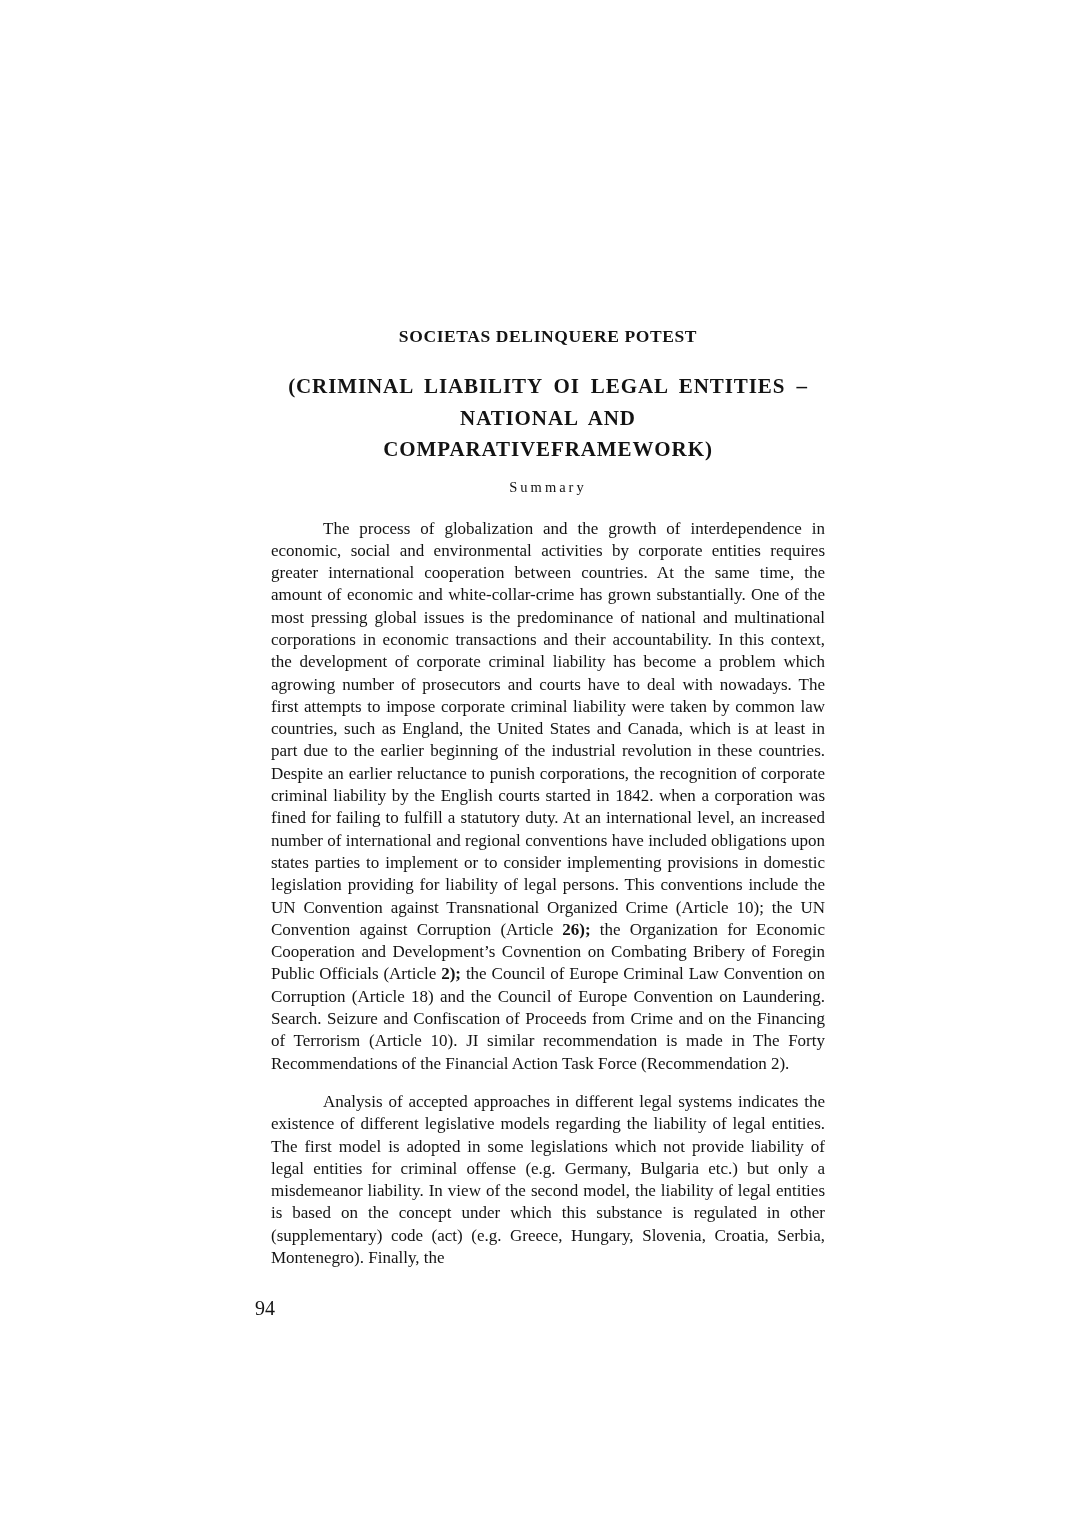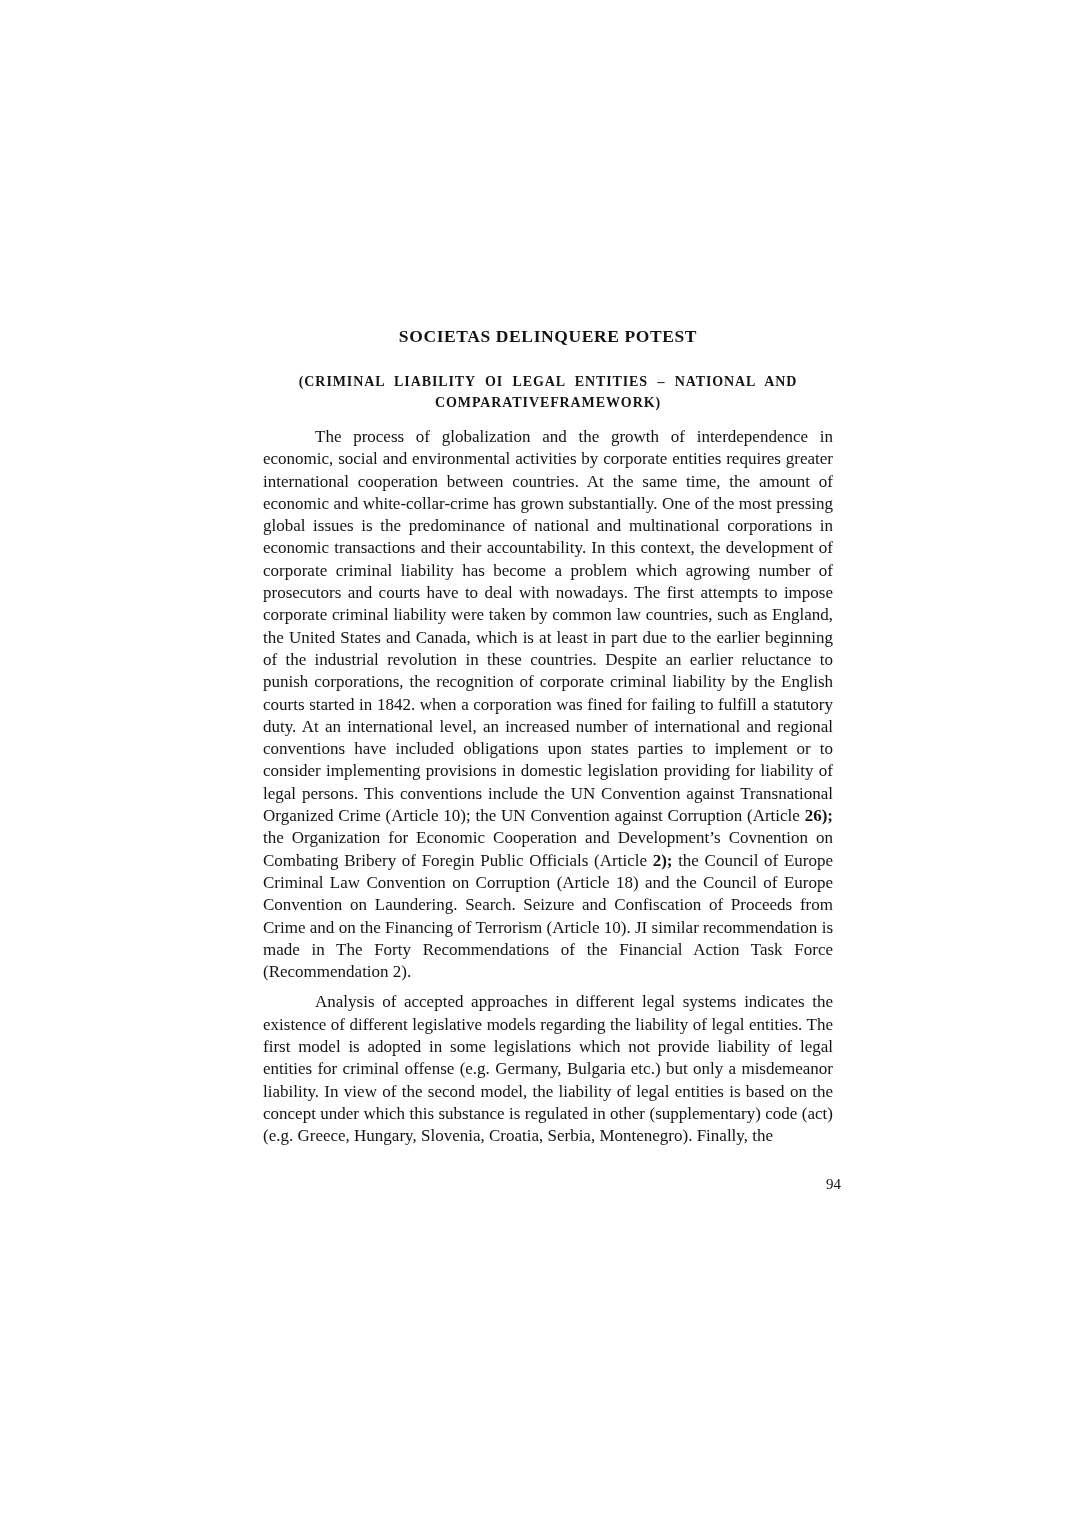--- a/index.html
+++ b/index.html
@@ -29,65 +29,66 @@
   .doc-title {
     text-align: center;
     font-weight: bold;
     font-size: 17.5px;
     letter-spacing: 0.6px;
     margin: 0 0 24px 0;
   }
   .doc-subtitle {
     text-align: center;
     font-weight: bold;
-    font-size: 14px;
+    font-size: 21px;
     letter-spacing: 0.9px;
     word-spacing: 5px;
     line-height: 1.5;
     margin: 0 0 13px 0;
   }
   .summary-heading {
     text-align: center;
     font-size: 14.5px;
     letter-spacing: 3px;
     font-weight: normal;
     margin: 0 0 22px 0;
   }
   .body-paragraphs {
     margin: 0;
   }
   .body-para {
     text-align: justify;
     font-size: 17px;
     line-height: 22.3px;
     text-indent: 52px;
-    margin: 8px;
+    margin: 16px;
   }
   .body-para .b {
     font-weight: bold;
   }
   .page-number {
-    text-align: right;
-    font-size: 15px;
+    text-align: left;
+    font-size: 20px;
     margin-top: 28px;
   }
 </style>
 </head>
 <body>
 
 <div class="page">
   <div class="content">
 
     <h1 class="doc-title">SOCIETAS DELINQUERE POTEST</h1>
 
     <h2 class="doc-subtitle">
       <span>(CRIMINAL LIABILITY OI LEGAL ENTITIES – NATIONAL AND</span><br>
       <span>COMPARATIVEFRAMEWORK)</span>
     </h2>
 
+    <h3 class="summary-heading">Summary</h3>
 
     <div class="body-paragraphs">
         <p class="body-para"><span>The process of globalization and the growth of interdependence in economic, social and environmental activities by corporate entities requires greater international cooperation between countries. At the same time, the amount of economic and white-collar-crime has grown substantially. One of the most pressing global issues is the predominance of national and multinational corporations in economic transactions and their accountability. In this context, the development of corporate criminal liability has become a problem which agrowing number of prosecutors and courts have to deal with nowadays. The first attempts to impose corporate criminal liability were taken by common law countries, such as England, the United States and Canada, which is at least in part due to the earlier beginning of the industrial revolution in these countries. Despite an earlier reluctance to punish corporations, the recognition of corporate criminal liability by the English courts started in 1842. when a corporation was fined for failing to fulfill a statutory duty. At an international level, an increased number of international and regional conventions have included obligations upon states parties to implement or to consider implementing provisions in domestic legislation providing for liability of legal persons. This conventions include the UN Convention against Transnational Organized Crime (Article 10); the UN Convention against Corruption (Article </span><span class="b">26);</span><span> the Organization for Economic Cooperation and Development’s Covnention on Combating Bribery of Foregin Public Officials (Article </span><span class="b">2);</span><span> the Council of Europe Criminal Law Convention on Corruption (Article 18) and the Council of Europe Convention on Laundering. Search. Seizure and Confiscation of Proceeds from Crime and on the Financing of Terrorism (Article 10). JI similar recommendation is made in The Forty Recommendations of the Financial Action Task Force (Recommendation 2).</span></p>
         <p class="body-para"><span>Analysis of accepted approaches in different legal systems indicates the existence of different legislative models regarding the liability of legal entities. The first model is adopted in some legislations which not provide liability of legal entities for criminal offense (e.g. Germany, Bulgaria etc.) but only a misdemeanor liability. In view of the second model, the liability of legal entities is based on the concept under which this substance is regulated in other (supplementary) code (act) (e.g. Greece, Hungary, Slovenia, Croatia, Serbia, Montenegro). Finally, the</span></p>
       </div>
 
     <div class="page-number">94</div>
 
   </div>
 </div>

